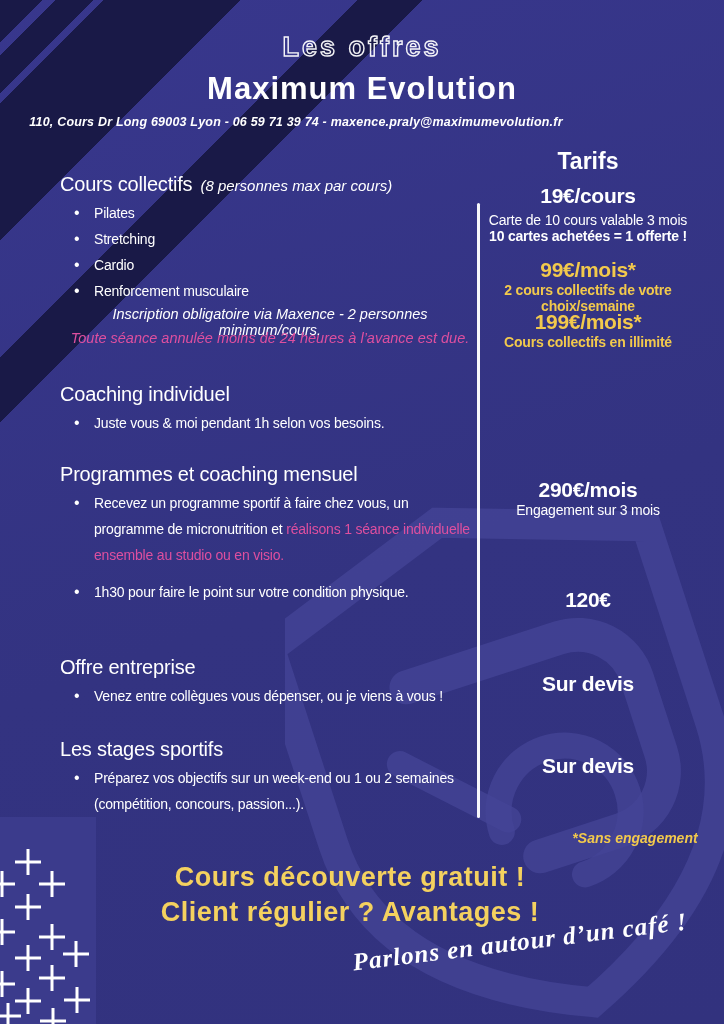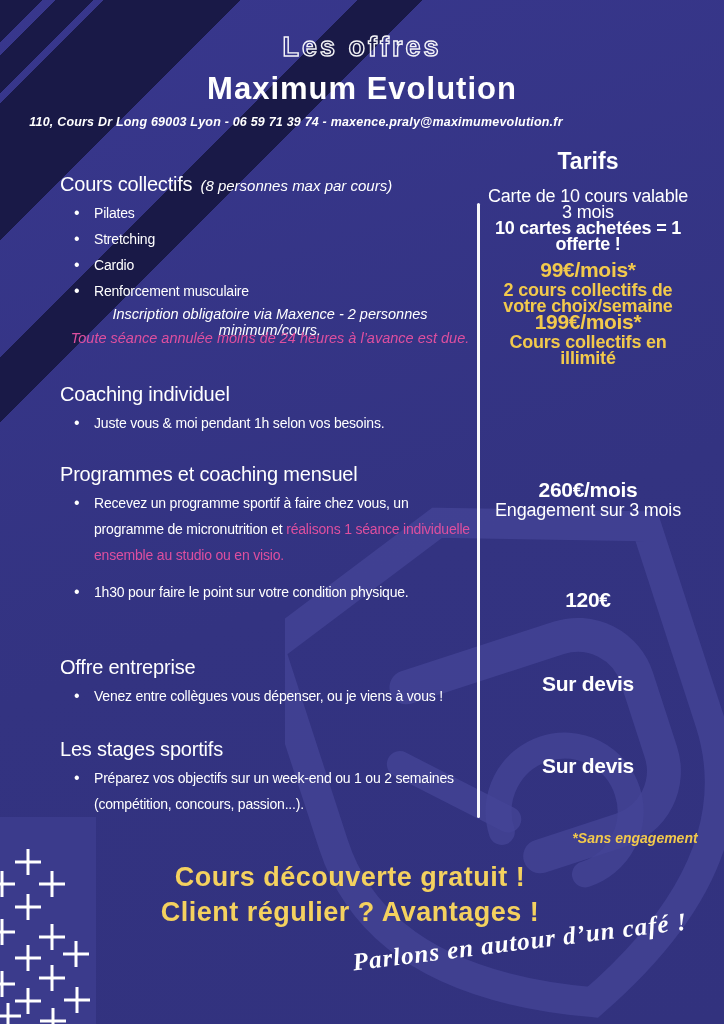--- a/index.html
+++ b/index.html
@@ -62,21 +62,21 @@
   #sec2{top:383px}
   #sec3{top:463px}
   #sec4{top:575px}
   #sec5{top:656px}
   #sec6{top:738px}
   
   .tarifs-heading{position:absolute;top:148px;left:482px;width:212px;text-align:center;
     font-size:23px;font-weight:800}
   .price-block{position:absolute;left:482px;width:212px;text-align:center}
   .price{font-size:21px;font-weight:800;letter-spacing:-.3px;line-height:24px}
-  .psub{font-size:18px;line-height:16px;letter-spacing:-.2px}
+  .psub{font-size:14px;line-height:16px;letter-spacing:-.2px}
   .psub.bold{font-weight:700}
   .psub.gap{margin-top:4px}
   .yellow{color:var(--yellow)}
   .psub.tight{line-height:14.5px}
   .psub.spaced{margin-top:0}
   #pb1{top:184px}#pb2{top:258px}#pb3{top:310px}#pb4{top:373px}
   #pb5{top:478px}#pb6{top:588px}#pb7{top:672px}#pb8{top:754px}
   .footnote{position:absolute;top:830px;left:540px;width:190px;text-align:center;
     font-style:italic;font-size:14px;font-weight:600;color:var(--yellow)}
   
@@ -169,37 +169,38 @@
   <div class="lsec" id="sec6">
     <h3 class="sec-title">Les stages sportifs</h3>
     <ul class="bullets">
       <li>Préparez vos objectifs sur un week-end ou 1 ou 2 semaines (compétition, concours, passion...).</li>
     </ul>
   </div>
 
   <div class="tarifs-heading">Tarifs</div>
 
   <div class="price-block" id="pb1">
+    <div class="price">19€/cours</div>
     <div class="psub gap">Carte de 10 cours valable 3 mois</div>
     <div class="psub bold">10 cartes achetées = 1 offerte !</div>
   </div>
 
   <div class="price-block yellow" id="pb2">
     <div class="price">99€/mois*</div>
     <div class="psub bold">2 cours collectifs de votre choix/semaine</div>
   </div>
 
   <div class="price-block yellow" id="pb3">
     <div class="price">199€/mois*</div>
     <div class="psub bold">Cours collectifs en illimité</div>
   </div>
 
 
   <div class="price-block" id="pb5">
-    <div class="price">260€/mois</div>
+    <div class="price">290€/mois</div>
     <div class="psub spaced">Engagement sur 3 mois</div>
   </div>
 
   <div class="price-block" id="pb6">
     <div class="price">120€</div>
   </div>
 
   <div class="price-block" id="pb7">
     <div class="price">Sur devis</div>
   </div>

